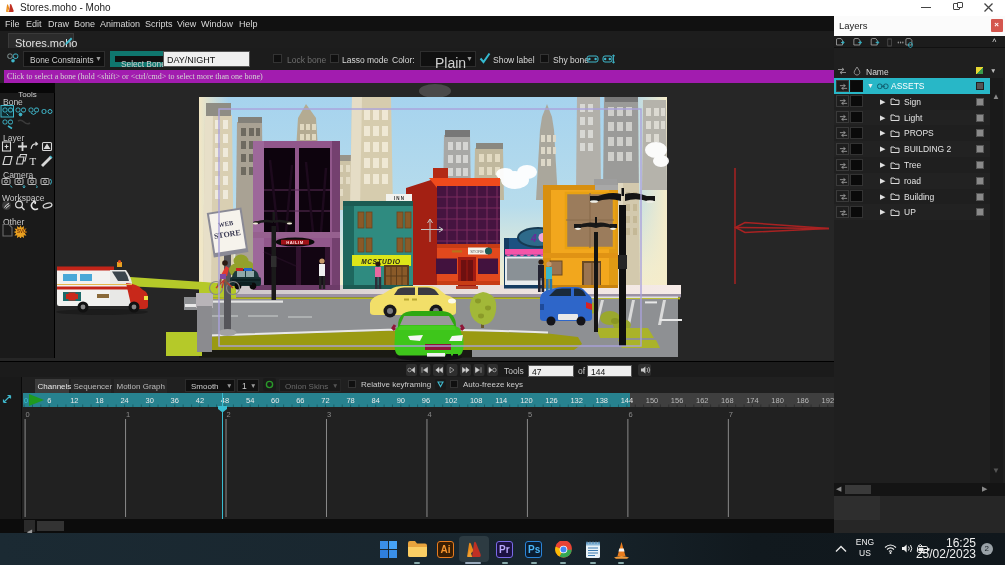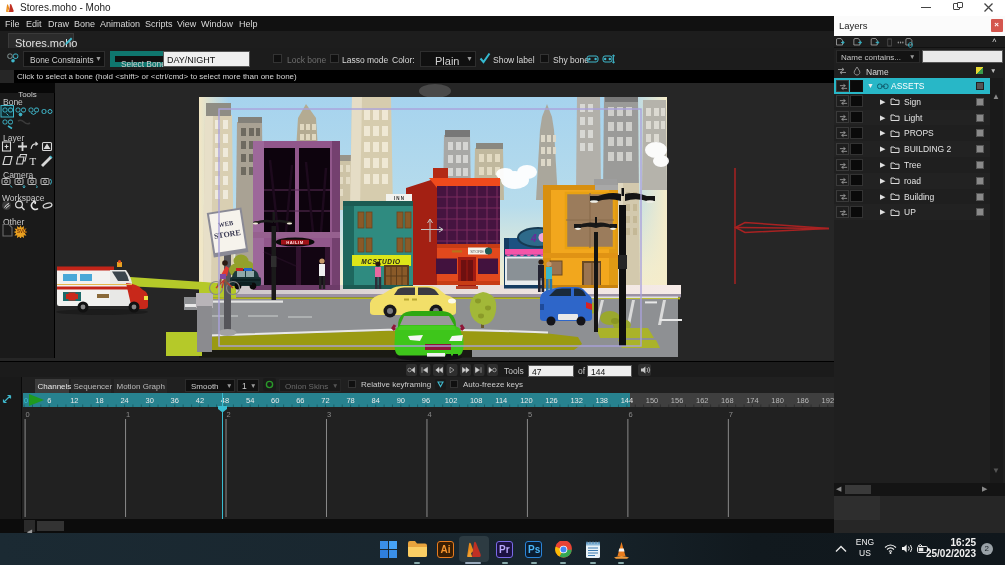--- a/index.html
+++ b/index.html
@@ -64,21 +64,21 @@
     </div>
     <div class="abs" style="left:163px;top:3px;width:87px;height:16px;background:#efefef;border:1px solid #555;">
       <span class="abs" style="left:3px;top:2.5px;font-size:9px;color:#111;">DAY/NIGHT</span>
     </div>
     <div class="abs" style="left:273px;top:6px;width:9px;height:9px;background:#101010;border:1px solid #333;"></div>
     <span class="abs" style="left:287px;top:6.5px;font-size:8.5px;color:#6e6e6e;">Lock bone</span>
     <div class="abs" style="left:330px;top:6px;width:9px;height:9px;background:#101010;border:1px solid #333;"></div>
     <span class="abs" style="left:342px;top:6.5px;font-size:8.5px;color:#d8d8d8;">Lasso mode</span>
     <span class="abs" style="left:392px;top:6.5px;font-size:8.5px;color:#d8d8d8;">Color:</span>
     <div class="abs" style="left:420px;top:3px;width:56px;height:16px;background:#101010;border:1px solid #2e2e2e;">
-      <span class="abs" style="left:14px;top:3px;font-size:11px;color:#cfcfcf;">Plain</span>
+      <span class="abs" style="left:14px;top:3px;font-size:14px;color:#cfcfcf;">Plain</span>
       <span class="abs" style="left:45px;top:2.5px;font-size:7px;color:#999;">▼</span>
     </div>
     <svg class="abs" style="left:479px;top:4px;" width="12" height="12" viewBox="0 0 12 12">
       <path d="M1.5 6.5 L4.5 10 L10.5 1.5" stroke="#35b9cf" stroke-width="2" fill="none"></path>
     </svg>
     <span class="abs" style="left:493px;top:6.5px;font-size:8.5px;color:#d8d8d8;">Show label</span>
     <div class="abs" style="left:540px;top:6px;width:9px;height:9px;background:#101010;border:1px solid #333;"></div>
     <span class="abs" style="left:553px;top:6.5px;font-size:8.5px;color:#d8d8d8;">Shy bone</span>
     <svg class="abs" style="left:586px;top:5px;" width="13" height="12" viewBox="0 0 13 12">
       <rect x="1" y="3" width="11" height="6" rx="2" fill="none" stroke="#3fb8cc" stroke-width="1"></rect>
@@ -86,21 +86,21 @@
         <circle cx="9.6" cy="6" r="1.2" fill="#3fb8cc"></circle>
     </svg>
     <svg class="abs" style="left:602px;top:5px;" width="13" height="12" viewBox="0 0 13 12">
       <rect x="1" y="3" width="9" height="6" rx="2" fill="none" stroke="#3fb8cc" stroke-width="1"></rect>
       <circle cx="3.2" cy="6" r="1.2" fill="#3fb8cc"></circle>
         <circle cx="7.8" cy="6" r="1.2" fill="#3fb8cc"></circle>
       <path d="M11.5 2 V10 M10 3.2 L11.5 2 L13 3.2 M10 8.8 L11.5 10 L13 8.8" stroke="#3fb8cc" stroke-width="0.9" fill="none"></path>
     </svg>
   </div>
 
-  <div class="abs" style="left:14px;top:70px;width:834px;height:13px;background:#000000;">
+  <div class="abs" style="left:4px;top:70px;width:834px;height:13px;background:#a21caf;font-family:Liberation Serif, serif;">
     <span class="abs" style="left:3px;top:2px;font-size:8px;color:#d4d4d4;">Click to select a bone (hold &lt;shift&gt; or &lt;ctrl/cmd&gt; to select more than one bone)</span>
   </div>
 
   <div class="abs" id="toolspanel" style="left:0;top:83px;width:55px;height:275px;background:#1a1a1a;border-right:1px solid #000;">
     <div class="abs" style="left:0;top:0;width:55px;height:10px;background:#080808;text-align:center;">
       <span style="font-size:8px;color:#cccccc;line-height:10px;">Tools</span>
     </div>
     <div class="abs" style="left:3px;top:14px;font-size:8.5px;color:#c8c8c8;">Bone</div>
     <svg class="abs" style="left:0;top:22px;" width="55" height="26" viewBox="0 0 55 26">
       <rect x="1" y="0.5" width="12.5" height="11.5" fill="#10282c" stroke="#3fb8cc" stroke-width="1"></rect>
@@ -996,27 +996,20 @@
         <path d="M54 5.5 l4 0 m-1.8-1.8 l1.8 1.8 l-1.8 1.8" stroke="#2fb8cc" stroke-width="1" fill="none"></path>
         <rect x="70" y="2" width="5" height="7" fill="none" stroke="#555" stroke-width="0.9"></rect>
         <circle cx="84" cy="5.5" r="0.9" fill="#999"></circle>
           <circle cx="87" cy="5.5" r="0.9" fill="#999"></circle>
           <circle cx="90" cy="5.5" r="0.9" fill="#999"></circle>
         <path d="M100 5.5 a2.5 2.5 0 1 0 0.1 0" fill="none" stroke="#2fb8cc" stroke-width="1"></path>
       </svg>
       <span class="abs" style="left:158px;top:0px;font-size:8px;color:#ddd;">˄</span>
     </div>
 
-    <div class="abs" style="left:0;top:33px;width:171px;height:15px;background:#1f1f1f;">
-      <div class="abs" style="left:2px;top:0.5px;width:84px;height:13px;background:#131313;border:1px solid #2a2a2a;">
-        <span class="abs" style="left:4px;top:2px;font-size:8px;color:#c4c4c4;">Name contains...</span>
-        <span class="abs" style="left:72px;top:2.5px;font-size:6.5px;color:#999;">▼</span>
-      </div>
-      <div class="abs" style="left:88px;top:0.5px;width:81px;height:13px;background:#e9e9e9;border:1px solid #555;"></div>
-    </div>
 
     <div class="abs" style="left:0;top:48px;width:171px;height:14px;background:#1f1f1f;">
       <svg class="abs" style="left:3px;top:3px;" width="10" height="8" viewBox="0 0 10 8">
           <path d="M1 2.5 h6 m-2-1.5 l2 1.5 l-2 1.5 M9 5.5 h-6 m2-1.5 l-2 1.5 l2 1.5" stroke="#999" stroke-width="0.9" fill="none"></path>
         </svg>
       <svg class="abs" style="left:19px;top:2px;" width="8" height="10" viewBox="0 0 8 10">
           <path d="M4 1 L6.5 5 A2.8 2.8 0 1 1 1.5 5 Z" fill="none" stroke="#999" stroke-width="0.9"></path>
         </svg>
       <span class="abs" style="left:32px;top:2.5px;font-size:8.5px;color:#d8d8d8;">Name</span>
       <div class="abs" style="left:142px;top:3px;width:7px;height:7px;background:linear-gradient(135deg,#e8d832 0 50%,#3a9a4a 50% 100%);"></div>
@@ -1244,19 +1237,19 @@
     <svg class="abs" style="left:901px;top:10px;" width="12" height="11" viewBox="0 0 12 11">
       <path d="M1 4 h2 l2.6-2.5 v8 L3 7 H1 Z" fill="#f0f0f0"></path>
       <path d="M7.5 3.5 q1.5 2 0 4 M9.5 2 q2.5 3.5 0 7" stroke="#f0f0f0" stroke-width="1" fill="none"></path>
     </svg>
     <svg class="abs" style="left:916px;top:11px;" width="14" height="10" viewBox="0 0 14 10">
       <rect x="1.5" y="2.5" width="10" height="6" rx="1.2" fill="none" stroke="#e8e8e8" stroke-width="1"></rect>
       <rect x="12" y="4.2" width="1.5" height="2.6" fill="#e8e8e8"></rect>
       <rect x="2.8" y="3.8" width="4.5" height="3.5" fill="#e8e8e8"></rect>
       <path d="M2 2 l2.5-1.5 1.5 1.5" stroke="#e8e8e8" stroke-width="1" fill="none"></path>
     </svg>
-    <div class="abs" style="right:29px;top:5px;text-align:right;font-size:10px;color:#f0f0f0;line-height:10.5px;font-weight:bold;">16:25<br>25/02/2023</div>
+    <div class="abs" style="right:29px;top:5px;text-align:right;font-size:12px;color:#f0f0f0;line-height:10.5px;">16:25<br>25/02/2023</div>
     <div class="abs" style="left:981px;top:10px;width:12px;height:12px;background:#9aa2a8;border-radius:50%;">
       <span class="abs" style="left:3.4px;top:1px;font-size:8px;color:#1a2228;">2</span>
     </div>
   </div>
 
 </div>
 
 </body></html>

